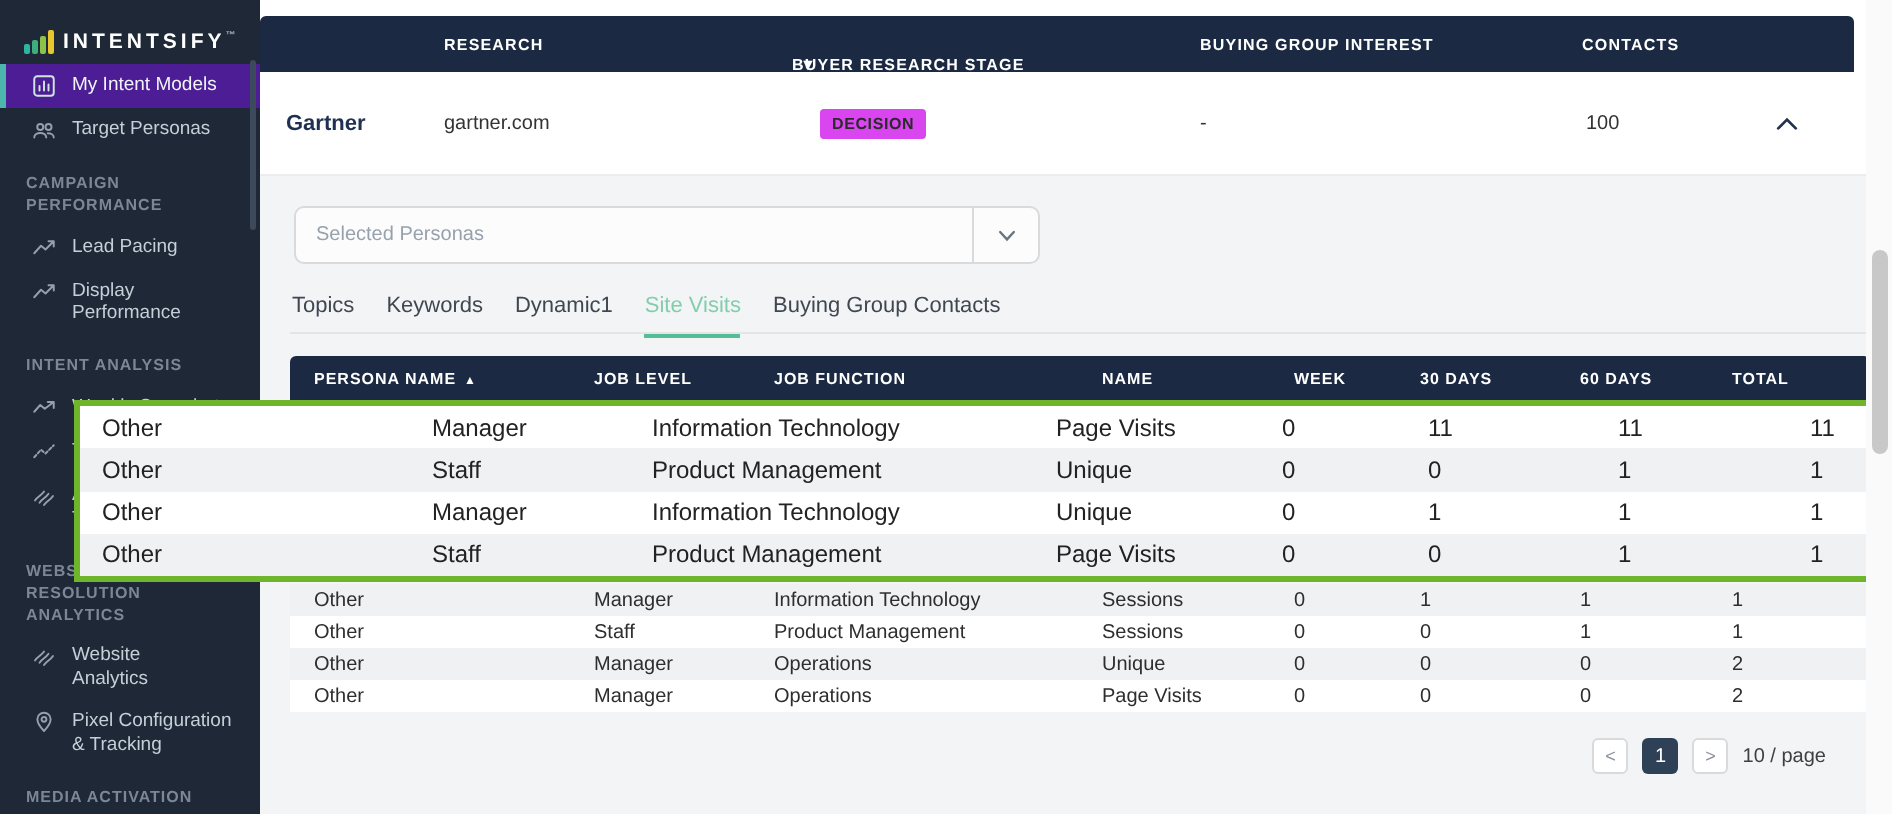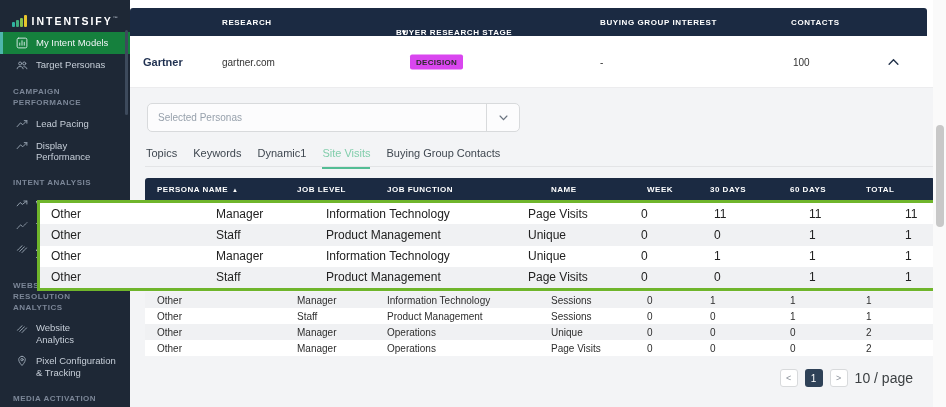--- a/index.html
+++ b/index.html
@@ -17,21 +17,21 @@
   .logo-bars i:nth-child(2){ height:7px; background:#3fae7e; }
   .logo-bars i:nth-child(3){ height:9px; background:#8ac24a; }
   .logo-bars i:nth-child(4){ height:12px; background:#e9c62c; }
   .logo-text { color:#fff; font-size:10.5px; font-weight:bold; letter-spacing:2px; }
   .logo-tm { color:#aab3bf; font-size:5px; vertical-align:top; }
   .nav { padding-top:5px; }
   .nav-item { display:flex; align-items:flex-start; gap:8px; padding:5px 8px 5px 13px;
               color:#c6cedא8; color:#c6ced8; font-size:9.5px; line-height:1.2; cursor:pointer;
               border-left:3px solid transparent; }
   .nav-item svg { flex:0 0 auto; margin-top:0; }
-  .nav-item.active { background:#15803d; border-left:3px solid #4db6ac; color:#f0f4f7; }
+  .nav-item.active { background:#4c1d95; border-left:3px solid #4db6ac; color:#f0f4f7; }
   .nav-section { padding:4px 8px 4px 13px; margin-top:7px; color:#7b8697;
                  font-size:8px; font-weight:bold; letter-spacing:.5px; line-height:1.35; }
   .icon-stroke { stroke:#94a0ae; fill:none; stroke-width:1.3; stroke-linecap:round; stroke-linejoin:round; }
   .nav-item.active .icon-stroke { stroke:#cfe6e0; }
   .sidebar-scroll-thumb { position:absolute; left:125px; top:30px; width:3px; height:85px;
                           background:#3d4a5c; border-radius:2px; }
 
   
   .main { position:absolute; left:130px; top:0; width:816px; height:407px; background:#f3f4f6; }
   .main-top-white { position:absolute; top:0; left:0; width:816px; height:88px; background:#fff;
@@ -79,21 +79,21 @@
   .t-row { height:16px; align-items:center; font-size:10px; color:#2e2e2e; }
   .t-row:nth-child(odd) { background:#f0f1f3; }
   .t-row:nth-child(even) { background:#fff; }
 
   .pagination { position:absolute; top:369px; right:33px; display:flex; align-items:center; gap:7px; }
   .pg-btn { width:18px; height:18px; border:1px solid #d8dadc; border-radius:3px; background:#fff;
             color:#8a9099; font-size:9px; display:flex; align-items:center; justify-content:center;
             cursor:pointer; }
   .pg-current { width:18px; height:18px; border-radius:3px; background:#2e4157; color:#fff;
                 font-size:10px; display:flex; align-items:center; justify-content:center; cursor:pointer; }
-  .pg-size { font-size:14px; color:#3c4043; cursor:pointer; }
+  .pg-size { font-size:10px; color:#3c4043; cursor:pointer; }
 
   
   .overlay { position:absolute; left:37px; top:200px; width:904px; height:91px;
              border:3px solid #6fb52b; background:#fff; z-index:5;
              display:flex; flex-direction:column; }
   .ov-row { flex:1; display:grid; grid-template-columns:176px 110px 202px 113px 73px 95px 96px 1fr;
             align-items:center; font-size:12px; color:#222; }
   .ov-row:nth-child(odd) { background:#fff; }
   .ov-row:nth-child(even) { background:#f0f1f3; }
   .ov-row .c.first { padding-left:11px; }

